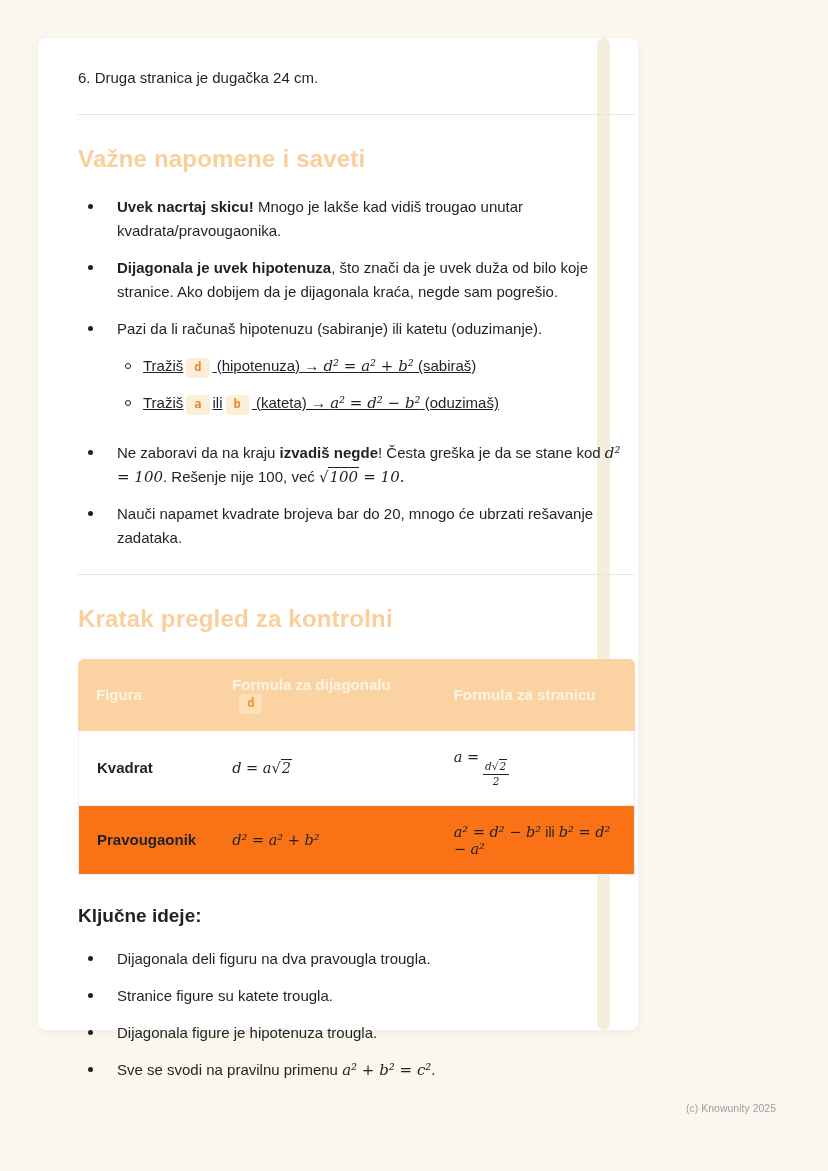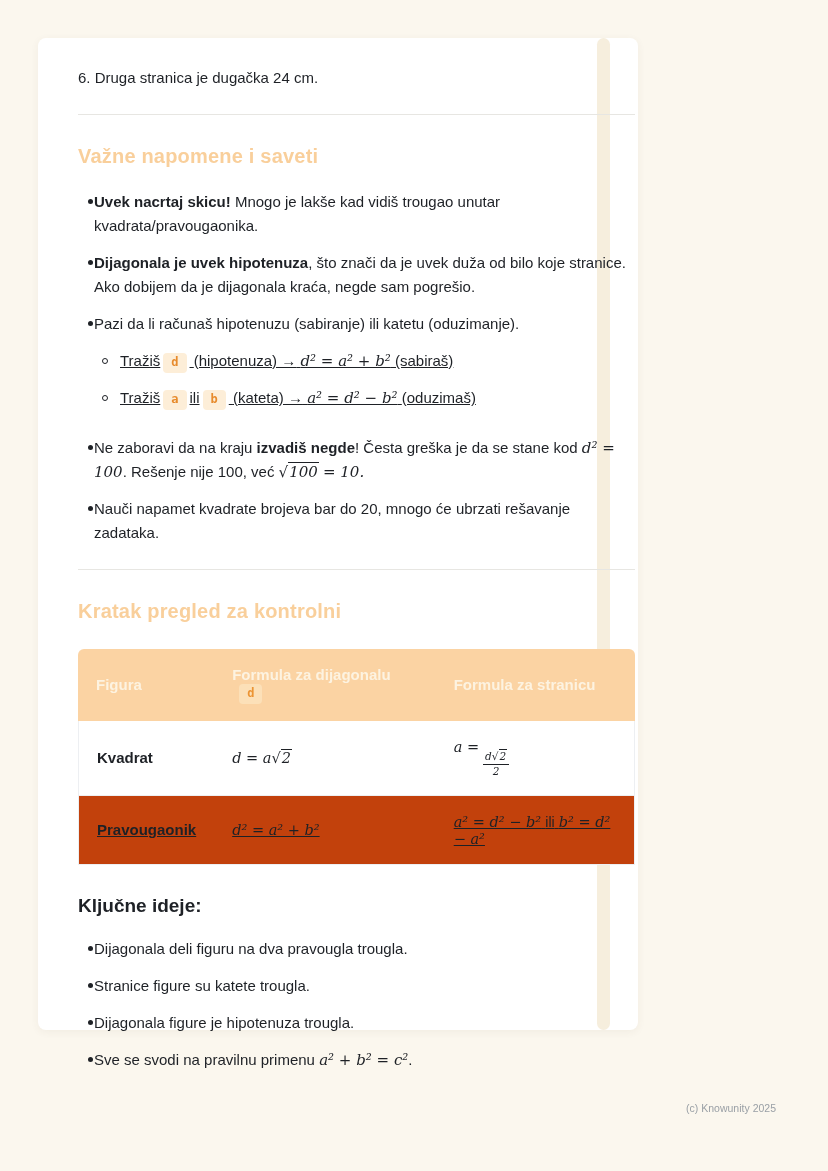--- a/index.html
+++ b/index.html
@@ -32,34 +32,34 @@
     width: 557px;
   }
   .body-text { font-size: 15px; line-height: 1.6; }
   .intro { margin-bottom: 20px; }
   hr.divider {
     border: none;
     border-top: 1px solid #e7e6e2;
     margin: 24px 0 0 0;
   }
   h2.section-heading {
-    font-size: 20px;
+    font-size: 24px;
     font-weight: 700;
     color: #f9cf9b;
     margin: 30px 0 22px 0;
     letter-spacing: 0.2px;
   }
   h3.sub-heading {
     font-size: 19px;
     font-weight: 700;
     color: #1e2126;
     margin: 30px 0 20px 0;
   }
   ul.bullets { list-style: none; padding-left: 10px; }
-  ul.bullets > li { display: flex; gap: 1px; margin-bottom: 13px; }
+  ul.bullets > li { display: flex; gap: 24px; margin-bottom: 13px; }
   .marker {
     flex: 0 0 auto;
     width: 5px; height: 5px;
     border-radius: 50%;
     margin-top: 9px;
   }
   .marker.disc { background: #1e2126; }
   .marker.circle { background: transparent; border: 1.2px solid #1e2126; width: 6px; height: 6px; }
   .li-text { font-size: 15px; line-height: 1.6; }
   strong { font-weight: 700; }
@@ -107,21 +107,21 @@
   table.review-table thead th:last-child { border-top-right-radius: 6px; width: 36%; }
   table.review-table tbody td {
     padding: 17px 18px;
     font-size: 15px;
     background: #ffffff;
     border-bottom: 1px solid #edeff2;
     vertical-align: middle;
   }
   table.review-table tbody td:first-child { border-left: 1px solid #edeff2; }
   table.review-table tbody td:last-child { border-right: 1px solid #edeff2; }
-  table.review-table tbody tr.alt td { background: #c2410c; text-decoration: underline; }
+  table.review-table tbody tr.alt td { background: #f97316; }
   td.row-label { font-weight: 700; }
   td .math { font-size: 14.5px; }
   .frac {
     display: inline-flex;
     flex-direction: column;
     align-items: center;
     vertical-align: -8px;
     font-size: 10.5px;
     line-height: 1.25;
     margin-left: 4px;

